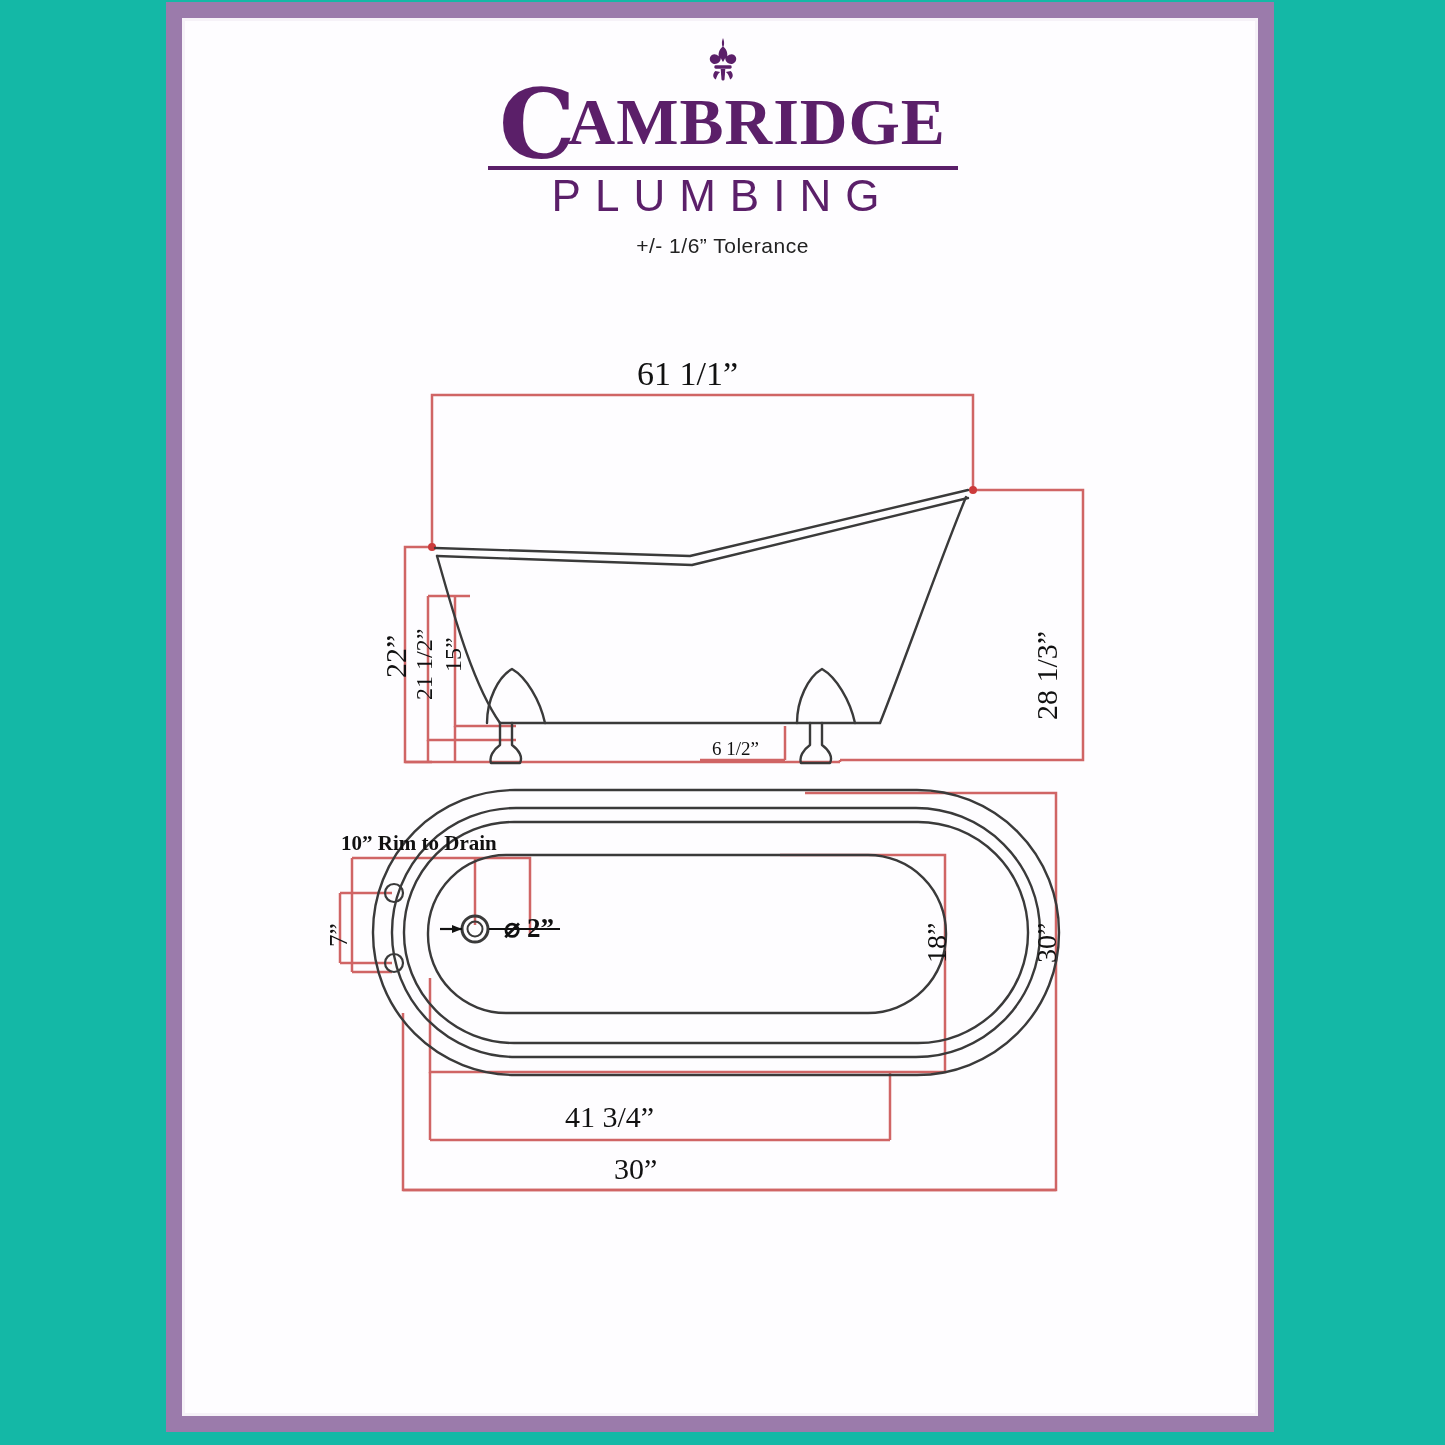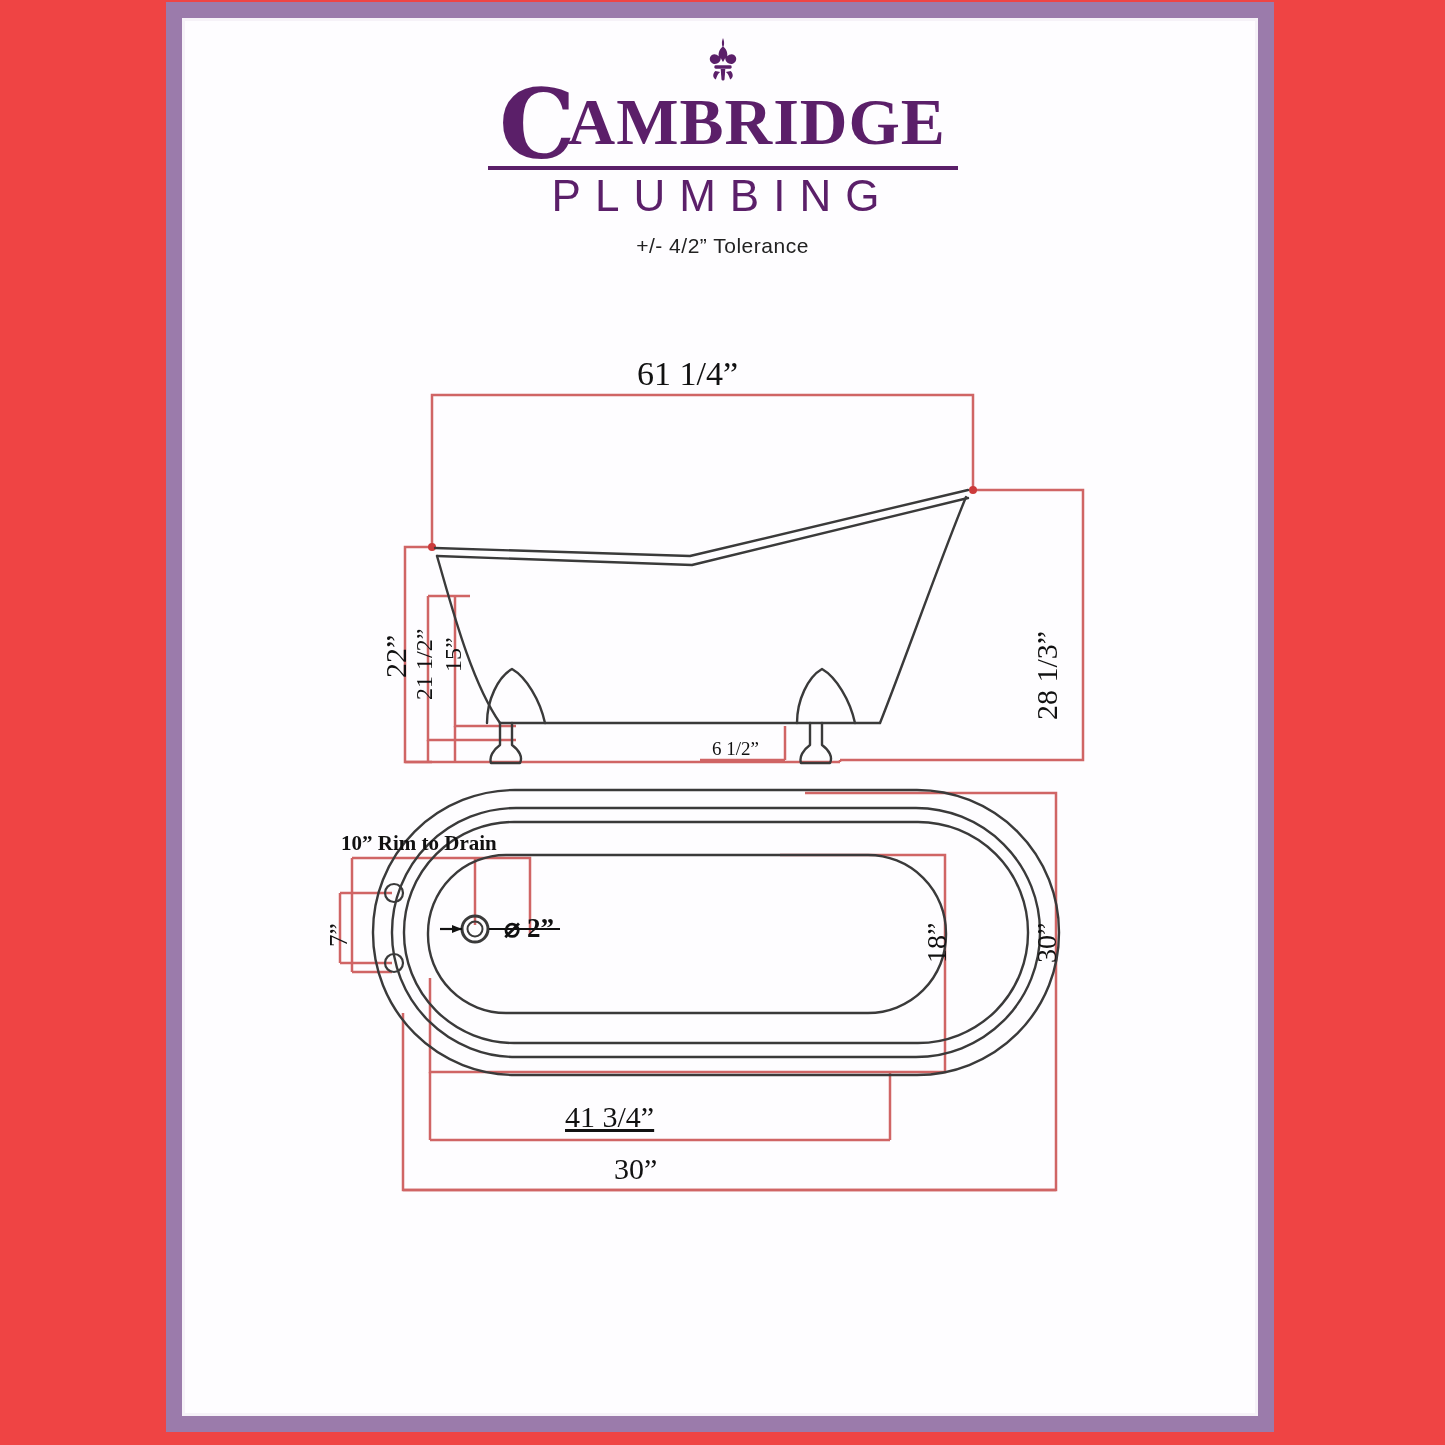--- a/index.html
+++ b/index.html
@@ -10,21 +10,21 @@
   body {
     width: 1445px;
     height: 1445px;
     font-family: "Liberation Sans", sans-serif;
     overflow: hidden;
   }
   #page {
     position: relative;
     width: 1445px;
     height: 1445px;
-    background: #ef4444;
+    background: #14b8a6;
   }
   
   #frame {
     position: absolute;
     left: 166px;
     top: 2px;
     width: 1108px;
     height: 1430px;
     border: 16px solid #9b7bab;
     background: #ffffff;
@@ -124,21 +124,21 @@
       <rect x="11" y="28.5" width="18" height="3.6" rx="1.4" fill="#5b1f69"></rect>
       <path d="M17.6 32.5 L22.4 32.5 L21.6 43 C21.2 45 18.8 45 18.4 43 Z" fill="#5b1f69"></path>
       <path d="M12 34.5 C9 37.5 9 41.5 12.5 43.5 C13.5 40 15 37 17 35.5 Z" fill="#5b1f69"></path>
       <path d="M28 34.5 C31 37.5 31 41.5 27.5 43.5 C26.5 40 25 37 23 35.5 Z" fill="#5b1f69"></path>
     </svg>
     <div id="brand-top">
       <span class="bigc">C</span><span>AMBRIDGE</span>
     </div>
     <div id="brand-rule"></div>
     <div id="brand-bottom">PLUMBING</div>
-    <div id="tolerance">+/- 4/2” Tolerance</div>
+    <div id="tolerance">+/- 1/6” Tolerance</div>
   </div>
 
   <svg id="drawing" viewBox="0 0 1445 1445">
     <g>
 
       <g stroke="#d06565" stroke-width="2.5" fill="none">
 
         <path d="M432 547 L432 395 L973 395 L973 490"></path>
 
         <path d="M973 490 L1083 490 L1083 760 L840 760"></path>
@@ -232,21 +232,21 @@
       <circle cx="475" cy="929" r="7.5" stroke="#3a3a3a" stroke-width="2" fill="none"></circle>
 
       <g stroke="#111111" stroke-width="2.2">
         <line x1="440" y1="929" x2="462" y2="929"></line>
         <line x1="489" y1="929" x2="560" y2="929"></line>
       </g>
       <polygon points="462,929 452,925 452,933" fill="#111111"></polygon>
     </g>
   </svg>
 
-  <div class="dim-label" style="left:637px; top:355px; font-size:34px;">61 1/4”</div>
+  <div class="dim-label" style="left:637px; top:355px; font-size:34px;">61 1/1”</div>
 
   <div class="dim-label" style="left:1030px; top:720px; font-size:30px; transform-origin:0 0; transform:rotate(-90deg);">28 1/3”</div>
 
   <div class="dim-label" style="left:379px; top:678px; font-size:30px; transform-origin:0 0; transform:rotate(-90deg);">22”</div>
 
   <div class="dim-label" style="left:411px; top:700px; font-size:24px; transform-origin:0 0; transform:rotate(-90deg);">21 1/2”</div>
 
   <div class="dim-label" style="left:440px; top:672px; font-size:24px; transform-origin:0 0; transform:rotate(-90deg);">15”</div>
 
   <div class="dim-label" style="left:712px; top:738px; font-size:19px;">6 1/2”</div>
@@ -254,17 +254,17 @@
   <div class="dim-label" style="left:341px; top:831px; font-size:21px; font-weight:bold;">10” Rim to Drain</div>
 
   <div class="dim-label" style="left:325px; top:947px; font-size:25px; transform-origin:0 0; transform:rotate(-90deg);">7”</div>
 
   <div class="dim-label" style="left:504px; top:912px; font-size:27px; font-weight:bold;">⌀ 2”</div>
 
   <div class="dim-label" style="left:921px; top:963px; font-size:28px; transform-origin:0 0; transform:rotate(-90deg);">18”</div>
 
   <div class="dim-label" style="left:1031px; top:963px; font-size:28px; transform-origin:0 0; transform:rotate(-90deg);">30”</div>
 
-  <div class="dim-label" style="left:565px; top:1100px; font-size:30px;text-decoration:underline;">41 3/4”</div>
+  <div class="dim-label" style="left:565px; top:1100px; font-size:30px;">41 3/4”</div>
 
   <div class="dim-label" style="left:614px; top:1152px; font-size:30px;">30”</div>
 
 </div>
 
 </body></html>

